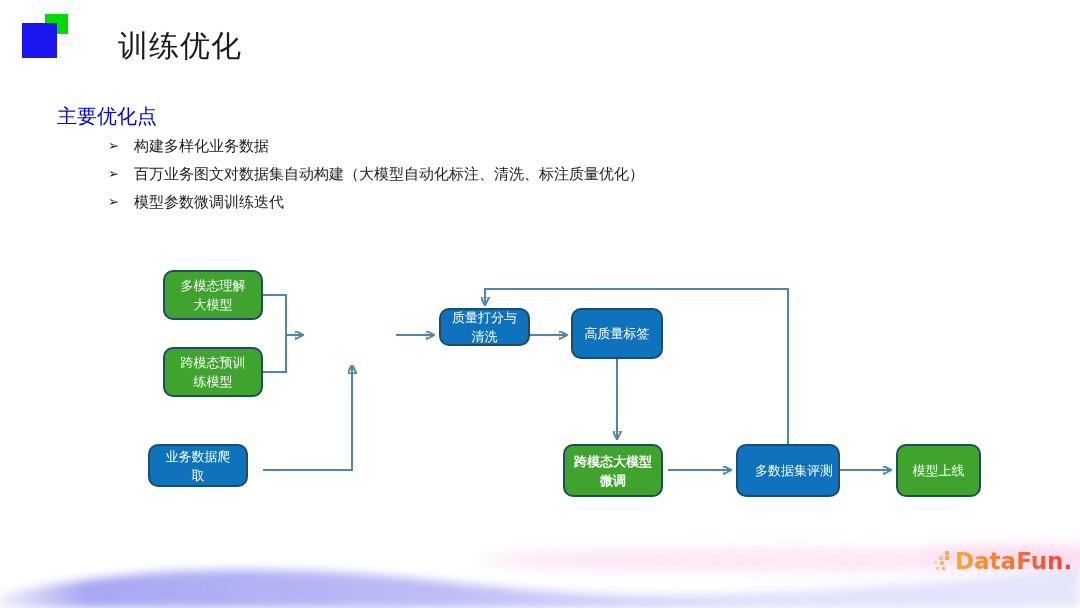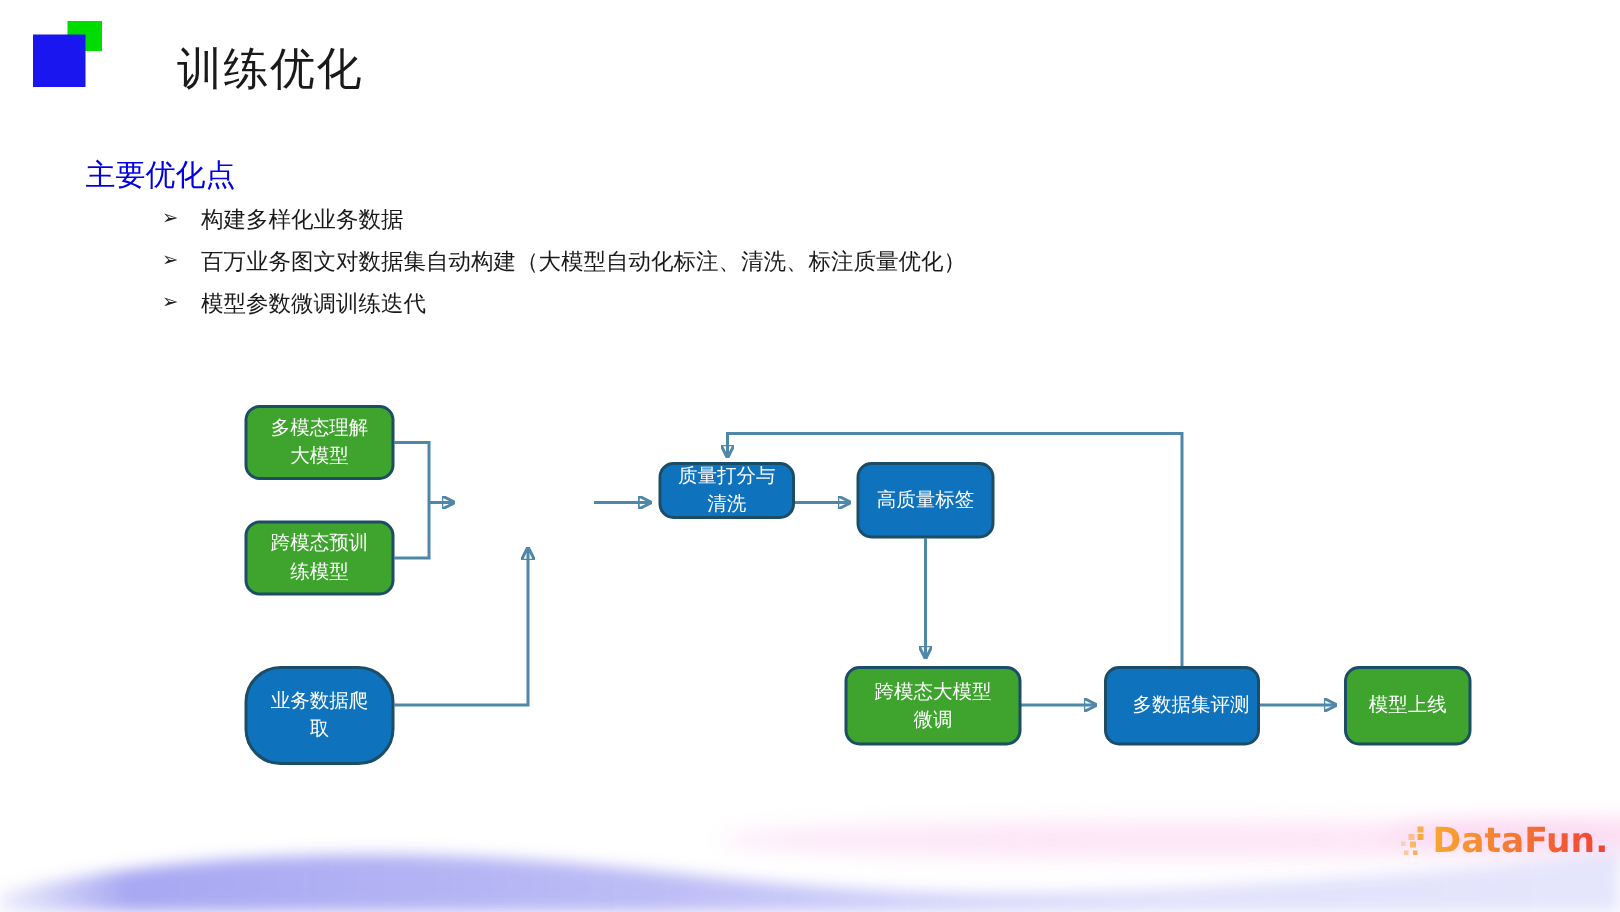--- a/index.html
+++ b/index.html
@@ -84,23 +84,23 @@
     <path d="M788,444 L788,289 L485,289 L485,304" marker-end="url(#arrow)"></path>
   </svg>
 
   <div class="node green" style="left:163px;top:270px;width:100px;height:50px;">多模态理解
 大模型</div>
   <div class="node green" style="left:163px;top:347px;width:100px;height:50px;text-align:center;">跨模态预训
 练模型</div>
   <div class="node blue" style="left:439px;top:308px;width:91px;height:38px;">质量打分与
 清洗</div>
   <div class="node blue" style="left:571px;top:308px;width:92px;height:51px;">高质量标签</div>
-  <div class="node blue" style="left:163px;top:444px;width:100px;height:66px;border-radius:24px;">业务数据爬
+  <div class="node blue" style="left:148px;top:444px;width:100px;height:43px;">业务数据爬
 取</div>
-  <div class="node green" style="left:563px;top:444px;width:118px;height:53px;">跨模态大模型
+  <div class="node green" style="left:563px;top:444px;width:100px;height:53px;font-weight:bold;">跨模态大模型
 微调</div>
   <div class="node blue" style="left:736px;top:444px;width:104px;height:53px;padding-left:12px;">多数据集评测</div>
   <div class="node green" style="left:896px;top:444px;width:85px;height:53px;">模型上线</div>
 
   <svg class="bottom-decor" width="1080" height="75" viewBox="0 0 1080 75">
     <defs>
       <linearGradient id="purpleGrad" x1="0" y1="0" x2="1" y2="0">
         <stop offset="0%" stop-color="#8a8aee" stop-opacity="0.15"></stop>
         <stop offset="8%" stop-color="#8a8aee" stop-opacity="0.75"></stop>
         <stop offset="40%" stop-color="#8f8ff0" stop-opacity="0.60"></stop>

